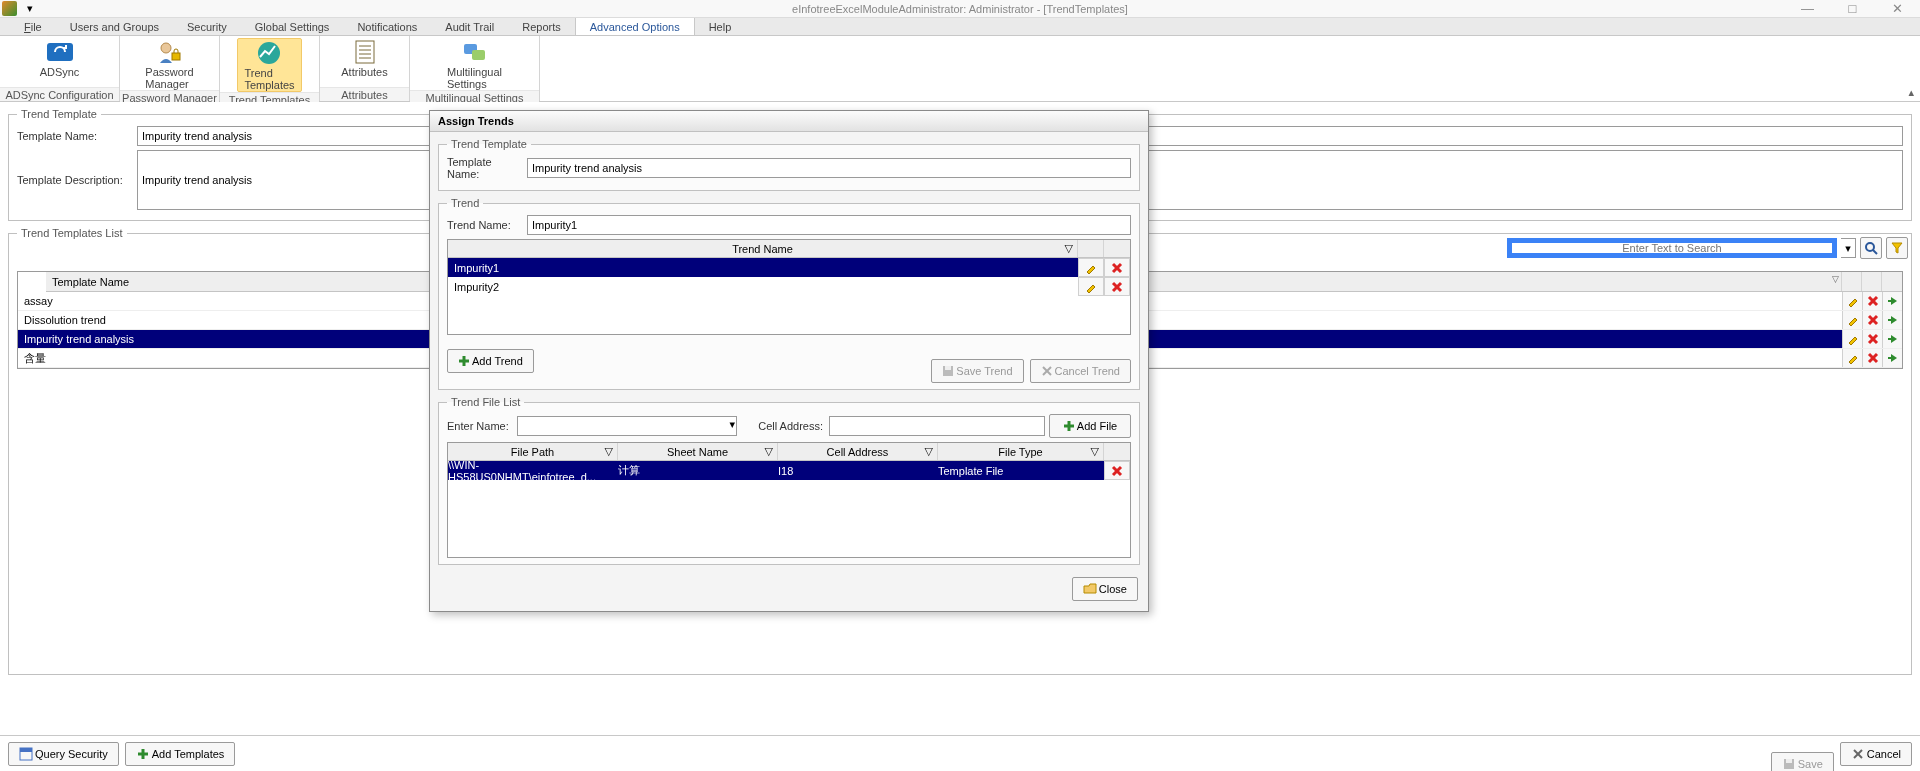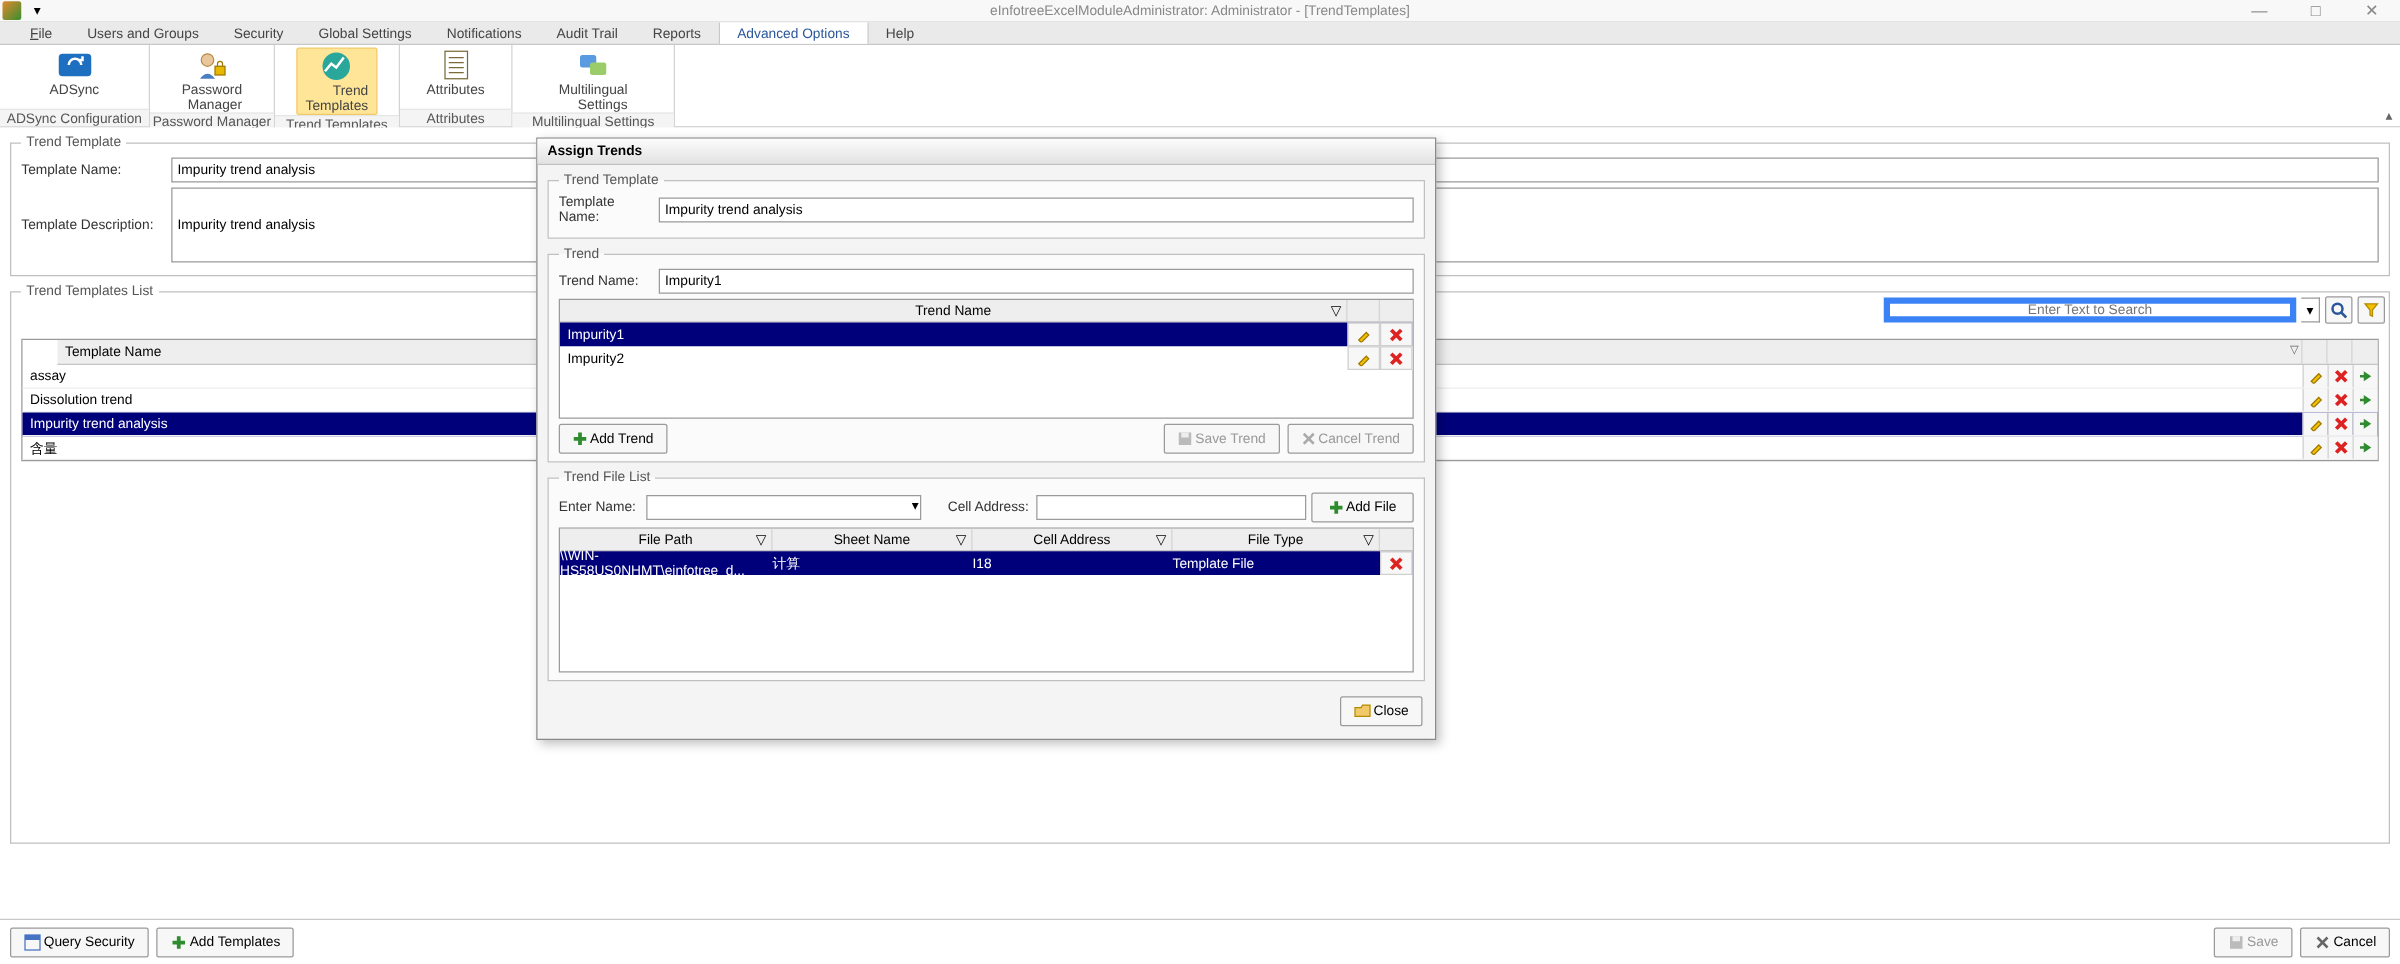--- a/index.html
+++ b/index.html
@@ -21,21 +21,21 @@
 .menubar .menu.active { background: #fff; border-left: 1px solid #c8c8c8; border-right: 1px solid #c8c8c8; color: #2a579a; }
 .menu span.ul { text-decoration: underline; }
 
 
 .ribbon { height: 66px; background: #fff; border-bottom: 1px solid #c8c8c8; display: flex; position: relative; }
 .ribgroup { border-right: 1px solid #d4d4d4; display: flex; flex-direction: column; align-items: center; }
 .ribrow { display: flex; align-items: flex-start; justify-content: center; flex: 1; gap: 4px; padding: 2px 8px 0 8px; }
 .ribbtn { display: flex; flex-direction: column; align-items: center; cursor: pointer; padding: 0 6px; min-width: 60px; }
 .ribbtn.selected { background: #ffe597; border: 1px solid #f2c968; border-radius: 2px; }
 .ribbtn .ico { width: 32px; height: 28px; display: flex; align-items: center; justify-content: center; }
-.ribbtn .lbl { text-align: right; color: #444; line-height: 12px; }
+.ribbtn .lbl { text-align: left; color: #444; line-height: 12px; }
 .ribgroup-label { font-size: 11px; color: #555; text-align: center; background: #f4f4f4; width: 100%; border-top: 1px solid #e6e6e6; height: 14px; line-height: 14px; }
 .ribbon-collapse { position: absolute; right: 6px; bottom: 2px; color: #666; cursor: pointer; }
 
 
 .maincontent { position: absolute; left: 0; right: 0; top: 102px; bottom: 38px; background: #fff; padding: 6px 8px 0 8px; }
 fieldset.group { border: 1px solid #c0c0c0; margin: 0 0 6px 0; padding: 6px 8px; }
 fieldset.group > legend { color: #555; padding: 0 4px; }
 .formrow { display: flex; align-items: center; margin-bottom: 4px; }
 .formrow .lbl { width: 120px; color: #333; }
 .formrow input[type=text] { flex: 1; height: 20px; border: 1px solid #9a9a9a; padding: 0 4px; }
@@ -55,21 +55,21 @@
 .grid .ghead .gcol .filter { position: absolute; right: 2px; top: 2px; color: #666; font-size: 9px; }
 .grid .gbody .grow { display: flex; height: 19px; align-items: center; border-bottom: 1px solid #eee; }
 .grid .gbody .grow .gcell { padding: 0 6px; overflow: hidden; text-overflow: ellipsis; white-space: nowrap; }
 .grid .gbody .grow.selected { background: #00007a; color: #fff; }
 .row-actions { display: flex; gap: 0; margin-left: auto; }
 .row-actions .iconbtn { width: 20px; height: 18px; border: none; border-left: 1px solid #d0d0d0; border-radius: 0; }
 
 
 .bottombar { position: absolute; left: 0; right: 0; bottom: 0; height: 36px; border-top: 1px solid #c8c8c8; background: #fff; display: flex; align-items: center; padding: 0 8px; gap: 6px; }
 .btn { height: 24px; border: 1px solid #9a9a9a; background: #f7f7f7; padding: 0 10px; display: inline-flex; align-items: center; gap: 2px; cursor: pointer; border-radius: 2px; }
-.btn.disabled { color: #999; cursor: default; }
+.btn.disabled { color: #999; cursor: default; margin-top: 20px; }
 .btn .ic { display: inline-flex; }
 
 
 .dialog { position: absolute; left: 429px; top: 110px; width: 720px; background: #f4f4f4; border: 1px solid #8a8a8a; box-shadow: 3px 3px 8px rgba(0,0,0,0.25); }
 .dialog .dtitle { background: linear-gradient(#fcfcfc,#e2e2e2); padding: 4px 8px; font-weight: bold; border-bottom: 1px solid #c0c0c0; }
 .dialog fieldset.group { margin: 6px 8px; background: #fbfbfb; }
 .dlgrid { border: 1px solid #9a9a9a; background: #fff; }
 .dlgrid .ghead { background: #eee; display: flex; height: 18px; align-items: center; border-bottom: 1px solid #c4c4c4; }
 .dlgrid .ghead .gcol { text-align: center; position: relative; border-right: 1px solid #d4d4d4; height: 100%; display: flex; align-items: center; justify-content: center; }
 .dlgrid .gbody .grow { display: flex; height: 19px; align-items: center; }

